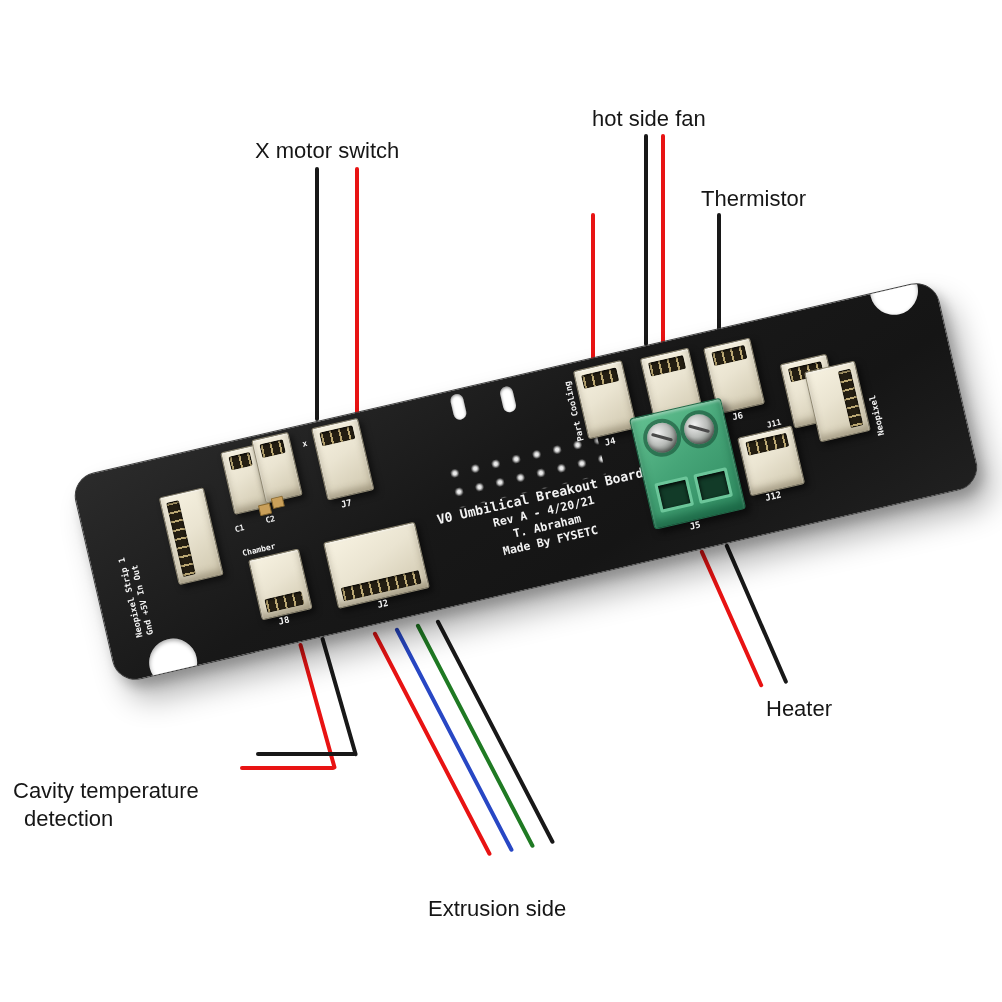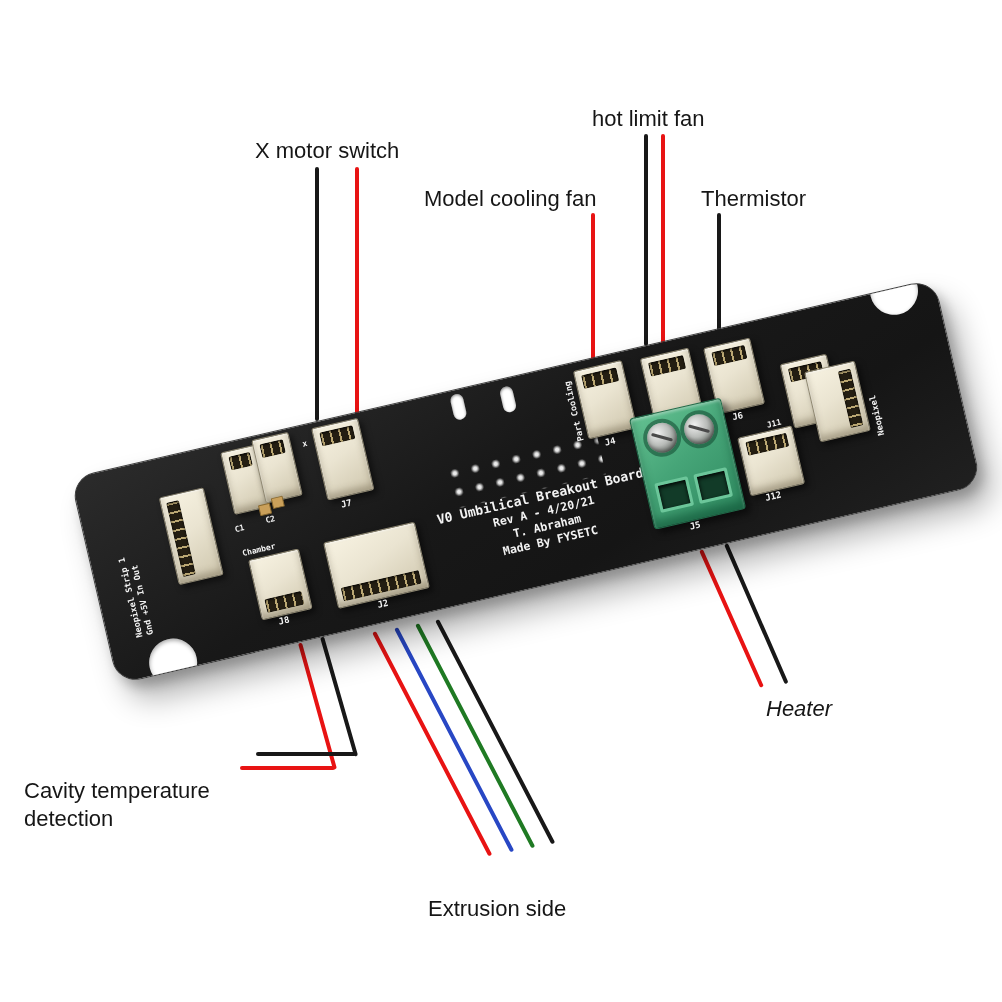--- a/index.html
+++ b/index.html
@@ -194,21 +194,20 @@
       <div class="screw" style="left:12px;top:10px;"></div>
       <div class="screw" style="left:50px;top:10px;"></div>
       <div class="sq" style="left:9px;top:68px;"></div>
       <div class="sq" style="left:49px;top:68px;"></div>
     </div>
     <div class="silk tiny" style="left:592px;top:181px;">J5</div>
 
   </div>
 
   <div class="label" style="left:255px;top:138px;">X motor switch</div>
-  <div class="label" style="left:592px;top:106px;">hot limit fan</div>
-  <div class="label" style="left:424px;top:186px;">Model cooling fan</div>
+  <div class="label" style="left:592px;top:106px;">hot side fan</div>
   <div class="label" style="left:701px;top:186px;">Thermistor</div>
-  <div class="label" style="left:766px;top:696px;font-style:italic;">Heater</div>
-  <div class="label" style="left:24px;top:778px;text-align:right;">Cavity temperature</div>
+  <div class="label" style="left:766px;top:696px;">Heater</div>
+  <div class="label" style="left:13px;top:778px;text-align:right;">Cavity temperature</div>
   <div class="label" style="left:24px;top:806px;">detection</div>
   <div class="label" style="left:428px;top:896px;">Extrusion side</div>
 
 </div>
 
 </body></html>

